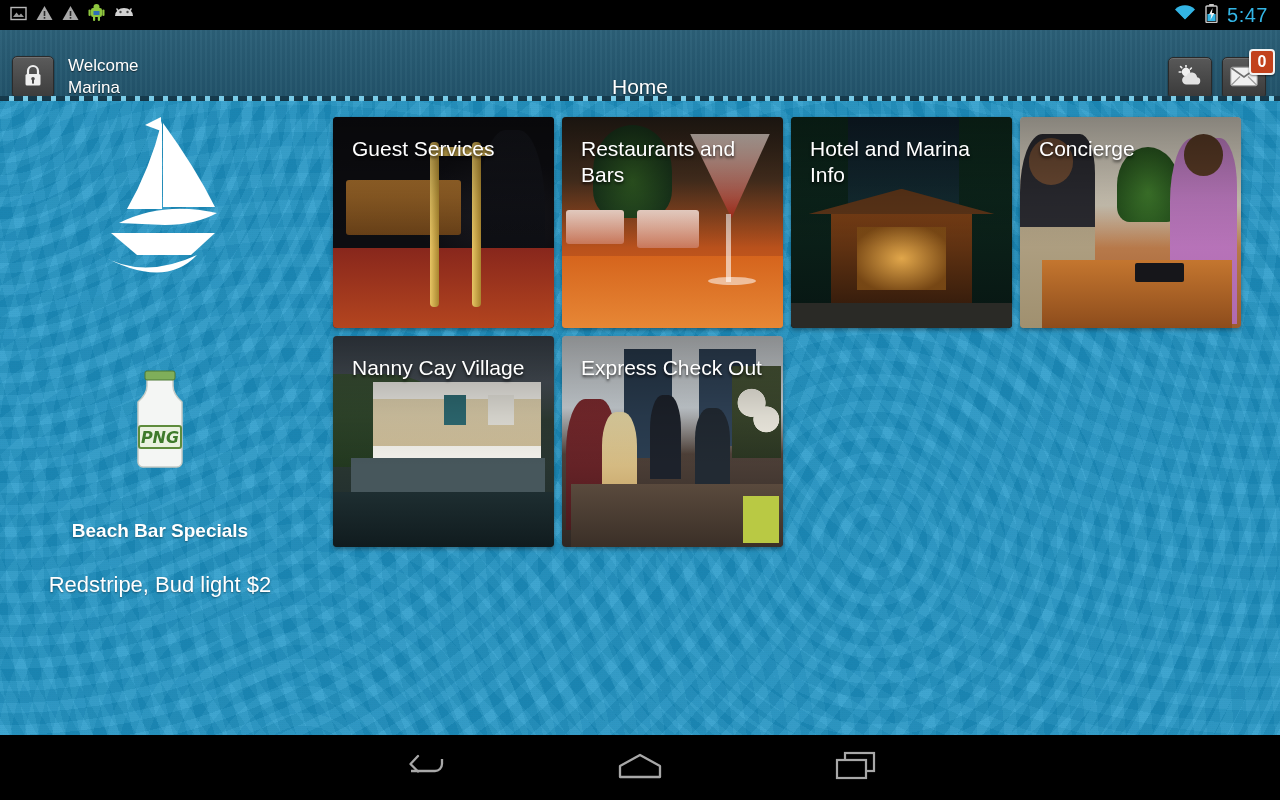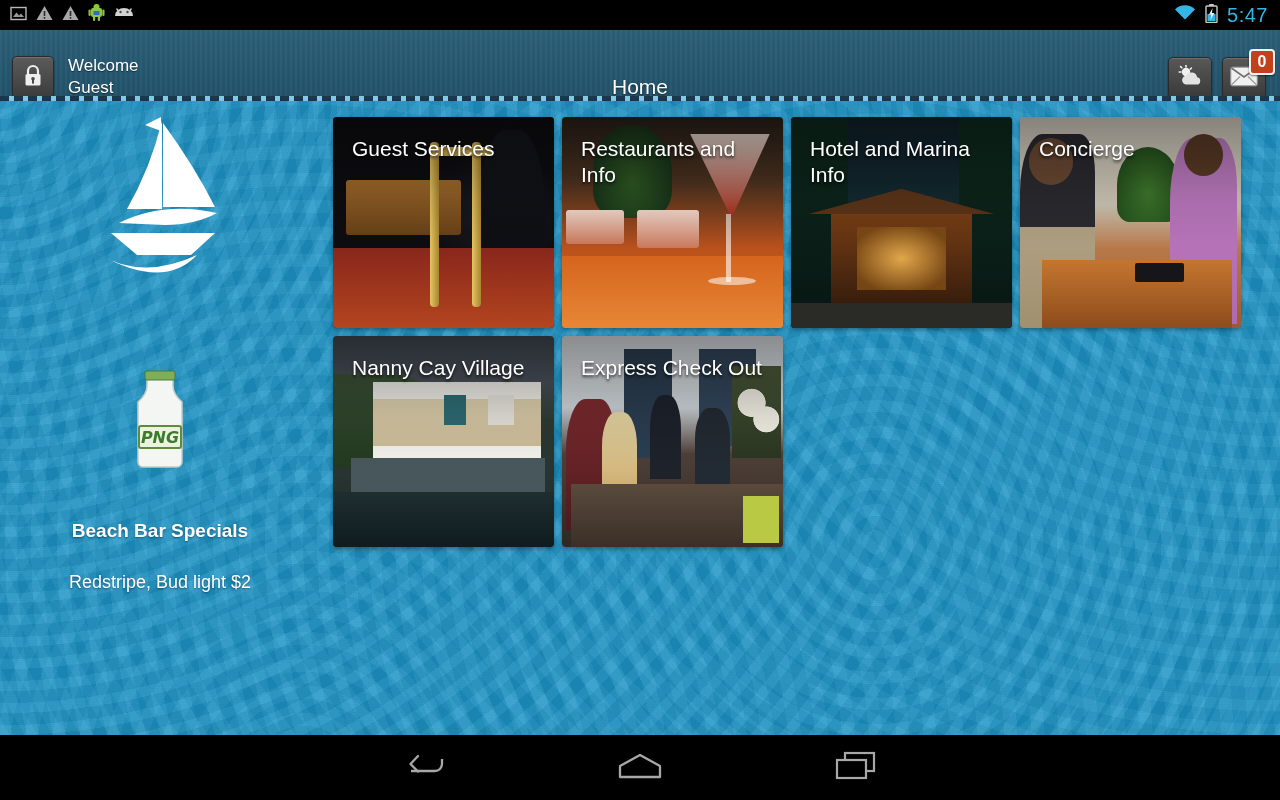--- a/index.html
+++ b/index.html
@@ -102,21 +102,21 @@
     color:#fff; font-size:46px; font-family:"DejaVu Serif", serif;
     font-style:italic; letter-spacing:1px;
     text-shadow:1px 2px 3px rgba(0,0,0,.35);
   }
   .png-ph{ margin-top:38px; width:70px; height:100px; position:relative;font-style:italic; }
   .promo-title{
     margin-top:52px; color:#fff; font-size:19px; font-weight:bold;
     text-shadow:0 1px 2px rgba(0,0,0,.4);
   }
   .promo-body{
-    margin-top:30px; color:#fff; font-size:18px;
+    margin-top:30px; color:#fff; font-size:22px;
     text-shadow:0 1px 2px rgba(0,0,0,.4);
   }
 
   
   .grid{
     position:absolute; left:333px; top:16px;
     width:930px;
     display:flex; flex-wrap:wrap; gap:8px 8px;
     z-index:2;
   }
@@ -290,21 +290,21 @@
           <svg width="20" height="23" viewBox="0 0 20 23">
             <path d="M5 10 V7 a5 5 0 0 1 10 0 v3" fill="none" stroke="#efefef" stroke-width="2.2"></path>
             <rect x="2.5" y="10" width="15" height="11.5" rx="1.6" fill="#efefef"></rect>
             <circle cx="10" cy="14.8" r="1.8" fill="#4a4a4a"></circle>
             <rect x="9" y="15.6" width="2" height="4" fill="#4a4a4a"></rect>
           </svg>
         </span>
       </div>
       <div class="welcome">
         <div>Welcome</div>
-        <div>Guest</div>
+        <div>Marina</div>
       </div>
     </div>
 
     <div class="header-title">Home</div>
 
     <div class="header-right">
       <div class="hbtn">
         <span>
           <svg width="26" height="22" viewBox="0 0 26 22">
             <circle cx="9" cy="7" r="4.2" fill="#f0f0f0"></circle>
@@ -379,21 +379,21 @@
         <div class="tile-img img-rest">
           <div class="r1"></div>
             <div class="r5"></div>
             <div class="r6"></div>
             <div class="r7"></div>
             <div class="r2"></div>
             <div class="r3"></div>
             <div class="r4"></div>
         </div>
         <div class="tile-shade"></div>
-        <div class="tile-label">Restaurants and Info</div>
+        <div class="tile-label">Restaurants and Bars</div>
       </div>
 
       <div class="tile">
         <div class="tile-img img-hotel">
           <div class="h4"></div>
             <div class="h5"></div>
             <div class="h2"></div>
             <div class="h3"></div>
             <div class="h1"></div>
             <div class="h6"></div>

